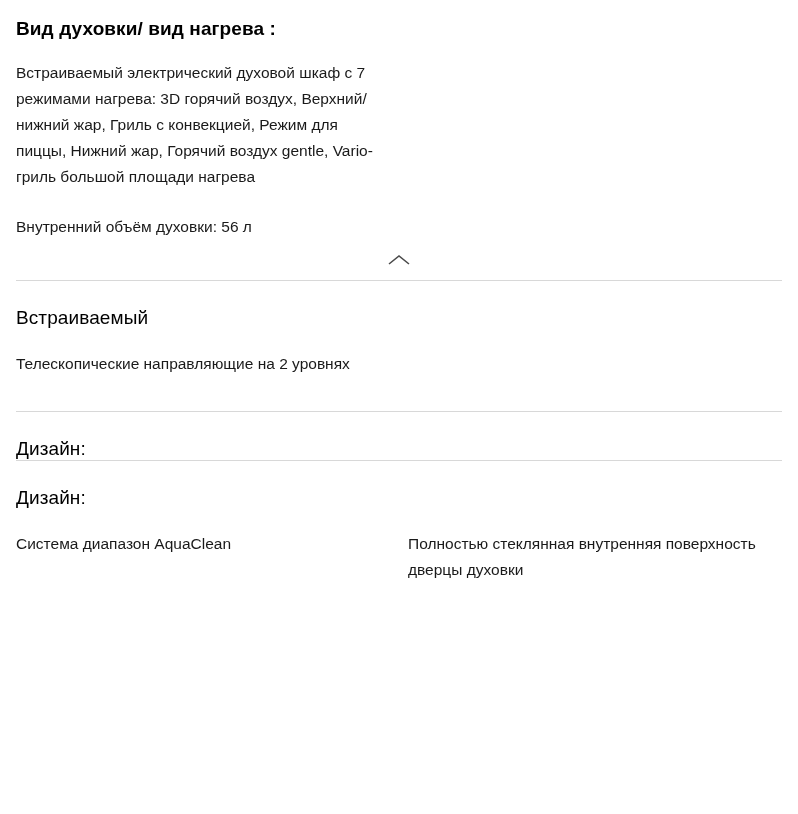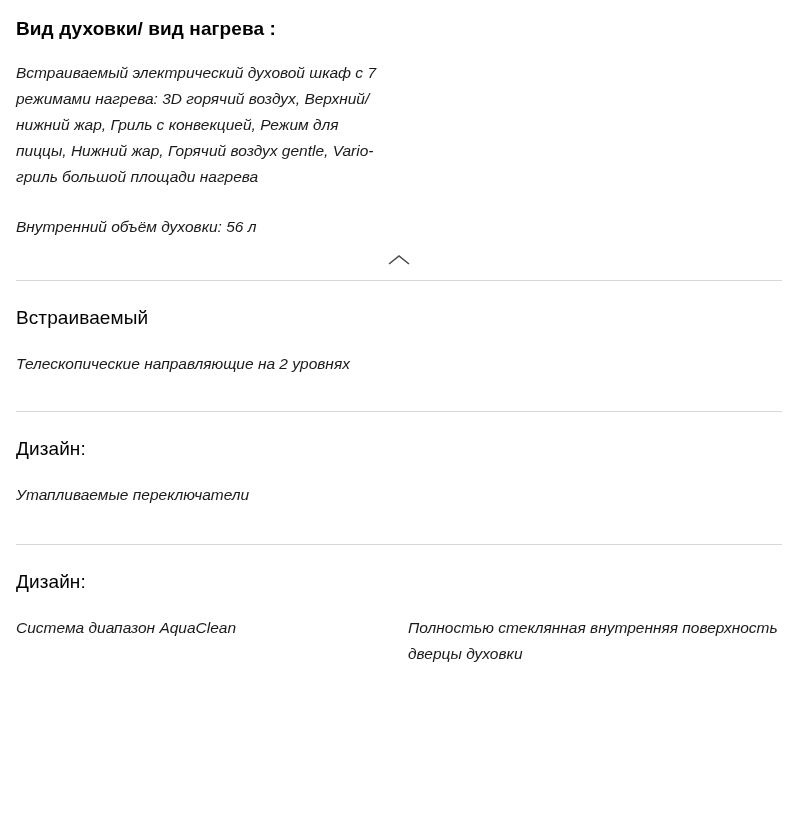--- a/index.html
+++ b/index.html
@@ -48,21 +48,20 @@
   }
   .col-right {
     flex: 1;
     box-sizing: border-box;
   }
   .body-text {
     font-size: 15.5px;
     line-height: 26px;
     color: #1a1a1a;
     margin: 0;
-    font-style: italic;
   }
   .divider {
     border-top: 1px solid #d8d8d8;
     height: 0;
     margin: 0 16px;
   }
   .collapse-row {
     height: 40px;
     display: flex;
     align-items: center;
@@ -117,28 +116,20 @@
       <div class="col-right">
         <p class="body-text"></p>
       </div>
     </div>
   </div>
 
   <div class="divider"></div>
 
   <div class="section" style="padding-top:26px;">
     <h2 class="section-title light">Дизайн:</h2>
-    <div class="cols" style="padding-top:22px;padding-bottom:36px;">
-      <div class="col-left">
-        <p class="body-text">Утапливаемые переключатели</p>
-      </div>
-      <div class="col-right">
-        <p class="body-text"></p>
-      </div>
-    </div>
   </div>
 
   <div class="divider"></div>
 
   <div class="section" style="padding-top:26px;">
     <h2 class="section-title light">Дизайн:</h2>
     <div class="cols" style="padding-top:22px;">
       <div class="col-left">
         <p class="body-text">Система диапазон AquaClean</p>
       </div>

